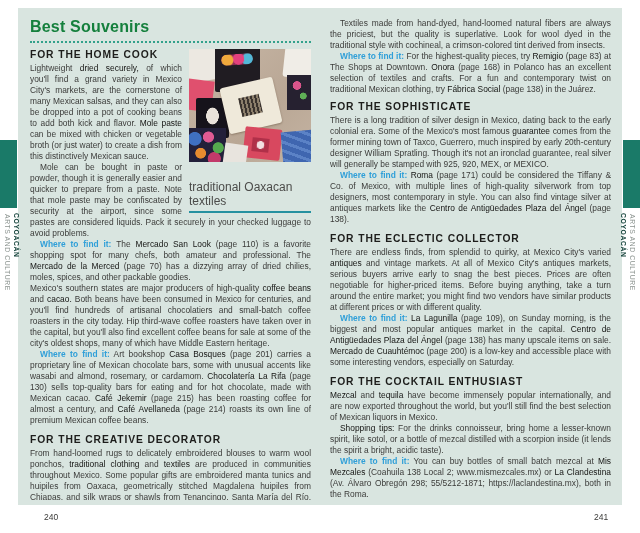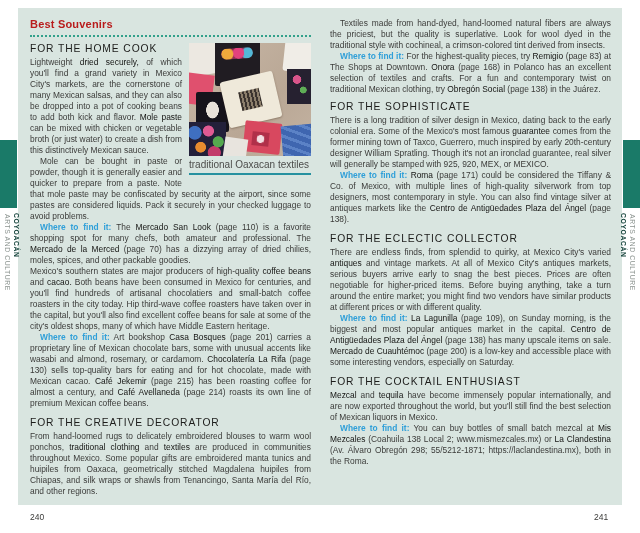--- a/index.html
+++ b/index.html
@@ -17,24 +17,24 @@
   .vtext.right{right:3px;writing-mode:vertical-lr;}
   .vtext span{display:block;}
   .vtext .region{font-weight:700;color:#16443c;}
   .vtext .section{color:#8b938f;margin-top:1px;}
 
   
   .page{position:absolute;top:18px;width:281px;height:482px;overflow:hidden;}
   .page-left{left:30px;}
   .page-right{left:330px;}
 
-  .title{color:#b91c1c;font-size:11px;font-weight:700;letter-spacing:0.2px;
+  .title{color:#15803d;font-size:16px;font-weight:700;letter-spacing:0.2px;
          padding-bottom:5px;border-bottom:2px dotted #33a18b;margin-bottom:4px;}
 
-  h3{margin:8px 3px 3px 0;font-size:10.3px;font-weight:400;color:#1d1d1b;letter-spacing:0.9px;}
+  h3{margin:8px 3px 3px 0;font-size:10.3px;font-weight:700;color:#1d1d1b;letter-spacing:0.9px;}
   section:first-of-type h3{margin-top:6px;}
 
   .ptext p{margin:0;font-size:8.4px;line-height:11px;color:#3b3b39;text-align:justify;text-indent:10px;}
   .ptext p:first-child{text-indent:0;}
   .ptext.indent-all p{text-indent:10px;}
   strong{color:#151513;font-weight:400;}
   .wtf{color:#2f9fd8;font-weight:700;}
 
   
   figure{float:right;width:122px;margin:0 0 4px 7px;}
@@ -63,26 +63,26 @@
              radial-gradient(circle at 55% 25%,#e05a93 0 15%,transparent 17%),
              radial-gradient(circle at 80% 55%,#54a84e 0 14%,transparent 16%),
              radial-gradient(circle at 35% 70%,#e88c2f 0 14%,transparent 16%),
              radial-gradient(circle at 70% 85%,#c23a6a 0 15%,transparent 17%),#23203a;}
   .sh-red{left:45%;bottom:3%;width:30%;height:27%;background:#d8485f;transform:rotate(6deg);border-radius:2px;}
   .sh-redmotif{left:52%;bottom:9%;width:14%;height:12%;background:
                radial-gradient(circle,#f3dfe2 0 35%,transparent 37%),#b03049;transform:rotate(6deg);}
   .sh-blue{right:-2%;bottom:-3%;width:26%;height:30%;background:
            repeating-linear-gradient(25deg,#3f66b0 0 5px,#5b82c6 5px 8px);transform:rotate(-5deg);}
   .sh-white3{left:29%;bottom:-2%;width:19%;height:18%;background:#e8e4de;transform:rotate(8deg);}
-  figcaption{font-size:10px;color:#4c4c4a;margin-top:3px;}
+  figcaption{font-size:12px;color:#4c4c4a;margin-top:18px;}
   .cap-rule{height:2px;background:#2691a0;margin-top:2.5px;}
 
   
   .pgnum{position:absolute;top:512px;font-size:8.5px;color:#3b3b39;}
-  .pgnum.left{left:30px;text-align:right;}
+  .pgnum.left{left:44px;text-align:right;}
   .pgnum.right{left:594px;}
 </style>
 </head>
 <body>
 
 <div id="canvas">
   <div class="spread"></div>
 
   <div class="tab-block left"></div>
   <div class="vtext left">
@@ -139,21 +139,21 @@
       <h3>FOR THE CREATIVE DECORATOR</h3>
       <div class="ptext">
           <p>From hand-loomed rugs to delicately embroidered blouses to warm wool ponchos, <strong>traditional clothing</strong> and <strong>textiles</strong> are produced in communities throughout Mexico. Some popular gifts are embroidered manta tunics and huipiles from Oaxaca, geometrically stitched Magdalena huipiles from Chiapas, and silk wraps or shawls from Tenancingo, Santa María del Río, and other regions.</p>
         </div>
     </section>
   </div>
 
   <div class="page page-right">
     <div class="ptext indent-all">
         <p>Textiles made from hand-dyed, hand-loomed natural fibers are always the priciest, but the quality is superlative. Look for wool dyed in the traditional style with cochineal, a crimson-colored tint derived from insects.</p>
-        <p><span class="wtf">Where to find it:</span> For the highest-quality pieces, try <strong>Remigio</strong> (page 83) at The Shops at Downtown. <strong>Onora</strong> (page 168) in Polanco has an excellent selection of textiles and crafts. For a fun and contemporary twist on traditional Mexican clothing, try <strong>Obregón Social</strong> (page 138) in the Juárez.</p>
+        <p><span class="wtf">Where to find it:</span> For the highest-quality pieces, try <strong>Remigio</strong> (page 83) at The Shops at Downtown. <strong>Onora</strong> (page 168) in Polanco has an excellent selection of textiles and crafts. For a fun and contemporary twist on traditional Mexican clothing, try <strong>Fábrica Social</strong> (page 138) in the Juárez.</p>
       </div>
 
     <section>
       <h3>FOR THE SOPHISTICATE</h3>
       <div class="ptext">
           <p>There is a long tradition of silver design in Mexico, dating back to the early colonial era. Some of the Mexico's most famous <strong>guarantee</strong> comes from the former mining town of Taxco, Guerrero, much inspired by early 20th-century designer William Spratling. Though it's not an ironclad guarantee, real silver will generally be stamped with 925, 920, MEX, or MEXICO.</p>
           <p><span class="wtf">Where to find it:</span> <strong>Roma</strong> (page 171) could be considered the Tiffany &amp; Co. of Mexico, with multiple lines of high-quality silverwork from top designers, most contemporary in style. You can also find vintage silver at antiques markets like the <strong>Centro de Antigüedades Plaza del Ángel</strong> (page 138).</p>
         </div>
     </section>
 
@@ -162,20 +162,21 @@
       <div class="ptext">
           <p>There are endless finds, from splendid to quirky, at Mexico City's varied <strong>antiques</strong> and vintage markets. At all of Mexico City's antiques markets, serious buyers arrive early to snag the best pieces. Prices are often negotiable for higher-priced items. Before buying anything, take a turn around the entire market; you might find two vendors have similar products at different prices or with different quality.</p>
           <p><span class="wtf">Where to find it:</span> <strong>La Lagunilla</strong> (page 109), on Sunday morning, is the biggest and most popular antiques market in the capital. <strong>Centro de Antigüedades Plaza del Ángel</strong> (page 138) has many upscale items on sale. <strong>Mercado de Cuauhtémoc</strong> (page 200) is a low-key and accessible place with some interesting vendors, especially on Saturday.</p>
         </div>
     </section>
 
     <section>
       <h3>FOR THE COCKTAIL ENTHUSIAST</h3>
       <div class="ptext">
           <p><strong>Mezcal</strong> and <strong>tequila</strong> have become immensely popular internationally, and are now exported throughout the world, but you'll still find the best selection of Mexican liquors in Mexico.</p>
+          <p><strong>Shopping tips:</strong> For the drinks connoisseur, bring home a lesser-known spirit, like sotol, or a bottle of mezcal distilled with a scorpion inside (it lends the spirit a bright, acidic taste).</p>
           <p><span class="wtf">Where to find it:</span> You can buy bottles of small batch mezcal at <strong>Mis Mezcales</strong> (Coahuila 138 Local 2; www.mismezcales.mx) or <strong>La Clandestina</strong> (Av. Álvaro Obregón 298; 55/5212-1871; https://laclandestina.mx), both in the Roma.</p>
         </div>
     </section>
   </div>
 
   <div class="pgnum left">240</div>
   <div class="pgnum right">241</div>
 </div>
 
 </body></html>

